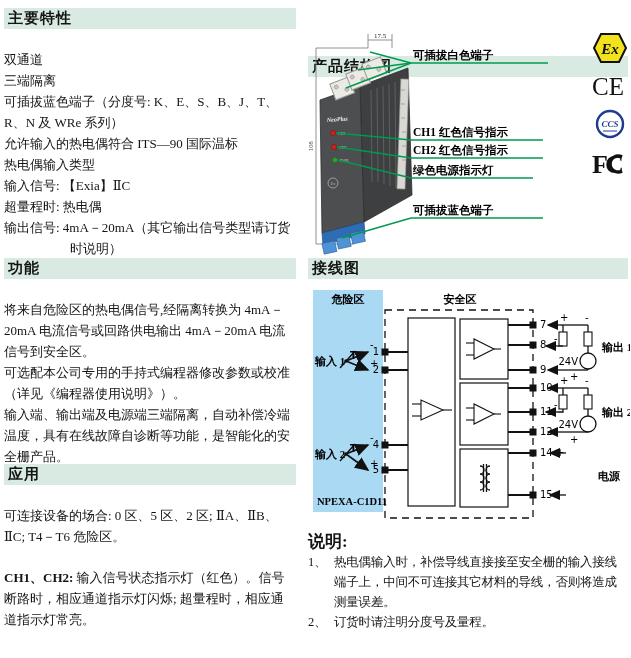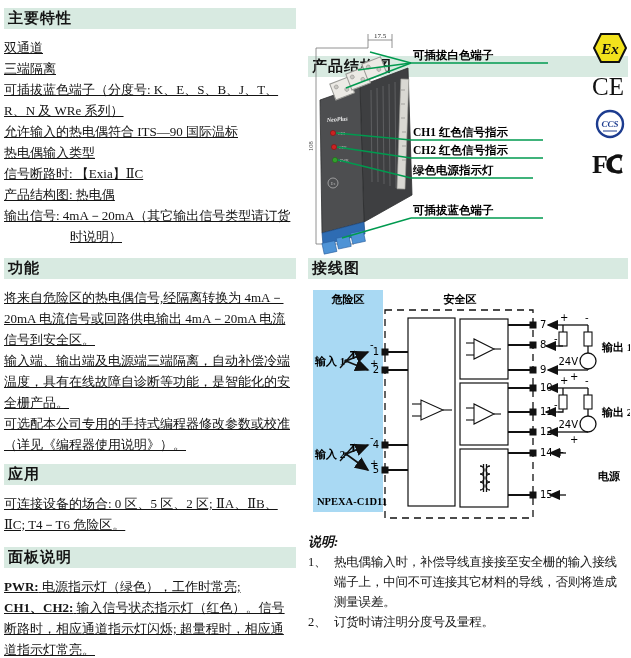--- a/index.html
+++ b/index.html
@@ -4,21 +4,21 @@
 <style>
   html,body{margin:0;padding:0;}
   body{width:631px;height:658px;background:#fff;overflow:hidden;
        font-family:"Liberation Serif","DejaVu Serif",serif;color:#141414;}
   .page{position:relative;width:631px;height:658px;background:#fff;}
   .col-left{position:absolute;left:4px;top:8px;width:292px;}
   .col-right{position:absolute;left:308px;top:8px;width:320px;height:645px;}
   .sec{position:absolute;left:0;width:100%;}
   .bar{background:#d8eae1;font-weight:bold;font-size:15px;line-height:21px;
        padding-left:4px;letter-spacing:1px;}
-  .body-text{font-size:13px;line-height:21px;margin-top:8px;text-decoration:underline;}
+  .body-text{font-size:13px;line-height:21px;margin-top:20px;}
   .body-text .line{white-space:normal;}
   .hang{padding-left:66px;text-indent:-66px;}
   .notes{font-size:12.5px;line-height:20px;}
   .note-row{display:flex;}
   .note-num{width:26px;flex:none;}
   .note-text{flex:1;letter-spacing:-0.2px;}
   .fig{position:absolute;left:0;top:24px;width:320px;height:226px;text-decoration:underline;}
   .logos{position:absolute;right:0;top:1px;width:36px;}
   .logo{margin-bottom:6px;text-align:center;}
   svg text{font-family:"Liberation Serif","DejaVu Serif",serif;}
@@ -35,46 +35,44 @@
   <div class="col-left">
 
     <div class="sec" style="top:0;">
       <div class="bar">主要特性</div>
       <div class="body-text">
         <div class="line">双通道</div>
         <div class="line">三端隔离</div>
         <div class="line">可插拔蓝色端子（分度号: K、E、S、B、J、T、R、N 及 WRe 系列）</div>
         <div class="line">允许输入的热电偶符合 ITS—90 国际温标</div>
         <div class="line">热电偶输入类型</div>
-        <div class="line">信号断路时: 【Exia】ⅡC</div>
-        <div class="line">产品结构图: 热电偶</div>
+        <div class="line">输入信号: 【Exia】ⅡC</div>
+        <div class="line">超量程时: 热电偶</div>
         <div class="line hang">输出信号: 4mA－20mA（其它输出信号类型请订货时说明）</div>
       </div>
     </div>
 
     <div class="sec" style="top:250px;">
       <div class="bar">功能</div>
       <div class="body-text">
         <div class="line">将来自危险区的热电偶信号,经隔离转换为 4mA－20mA 电流信号或回路供电输出 4mA－20mA 电流信号到安全区。</div>
+        <div class="line">可选配本公司专用的手持式编程器修改参数或校准（详见《编程器使用说明》）。</div>
         <div class="line">输入端、输出端及电源端三端隔离，自动补偿冷端温度，具有在线故障自诊断等功能，是智能化的安全栅产品。</div>
-        <div class="line">可选配本公司专用的手持式编程器修改参数或校准（详见《编程器使用说明》）。</div>
       </div>
     </div>
 
     <div class="sec" style="top:456px;">
       <div class="bar">应用</div>
       <div class="body-text">
         <div class="line">可连接设备的场合: 0 区、5 区、2 区; ⅡA、ⅡB、ⅡC; T4－T6 危险区。</div>
       </div>
     </div>
 
     <div class="sec" style="top:539px;">
-      <div class="bar">面板说明</div>
       <div class="body-text">
-        <div class="line"><b>PWR:</b> <span>电源指示灯（绿色），工作时常亮;</span></div>
         <div class="line"><b>CH1、CH2:</b> <span>输入信号状态指示灯（红色）。信号断路时，相应通道指示灯闪烁; 超量程时，相应通道指示灯常亮。</span></div>
       </div>
     </div>
   </div>
 
   <div class="col-right">
 
     <div class="sec" style="top:0;margin-top:48px;">
       <div class="bar">产品结构图</div>
     </div>
@@ -375,21 +373,21 @@
       </g>
 
       <g>
         <line x1="258" y1="163" x2="242" y2="163" stroke="#111" stroke-width="1.3" marker-end="url(#arr)"></line>
         <line x1="258" y1="205" x2="242" y2="205" stroke="#111" stroke-width="1.3" marker-end="url(#arr)"></line>
         <text class="svgt" x="290" y="190">电源</text>
       </g>
     </svg>
 
     <div class="sec notes" style="top:524px;">
-      <div style="font-weight:bold;font-size:13px;font-style:italic;">说明:</div>
+      <div style="font-weight:bold;font-size:17px;">说明:</div>
       <div class="note-row">
         <span class="note-num">1、</span>
         <div class="note-text">热电偶输入时，补偿导线直接接至安全栅的输入接线端子上，中间不可连接其它材料的导线，否则将造成测量误差。</div>
       </div>
       <div class="note-row">
         <span class="note-num">2、</span>
         <div class="note-text">订货时请注明分度号及量程。</div>
       </div>
     </div>
 

